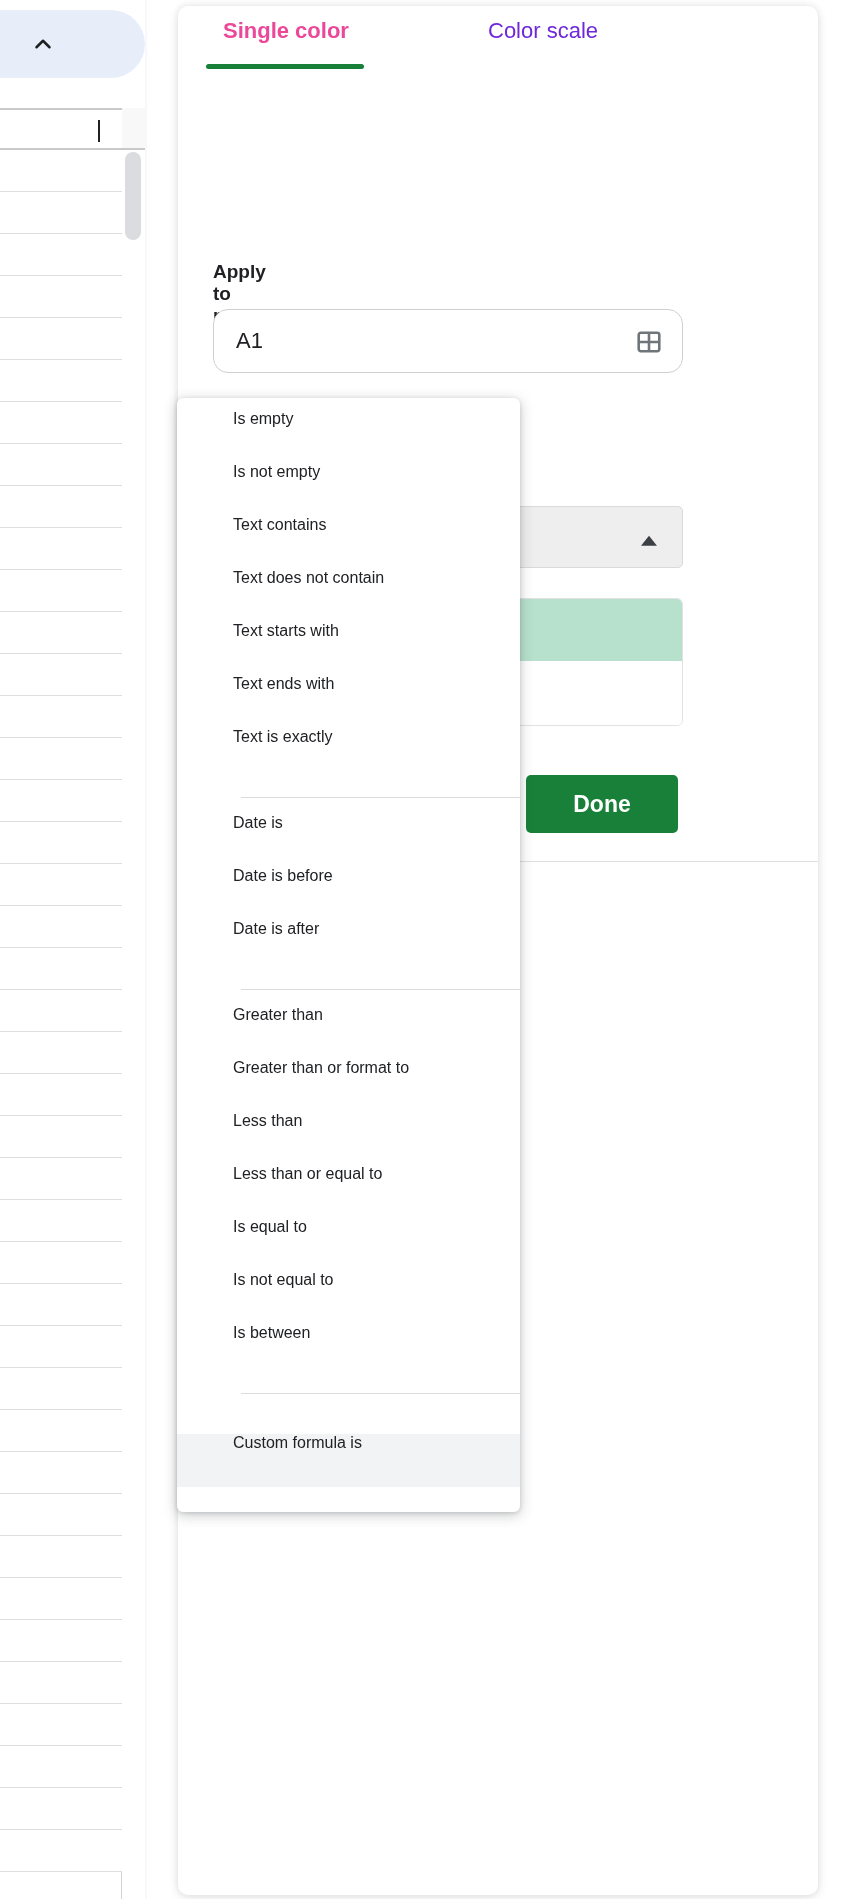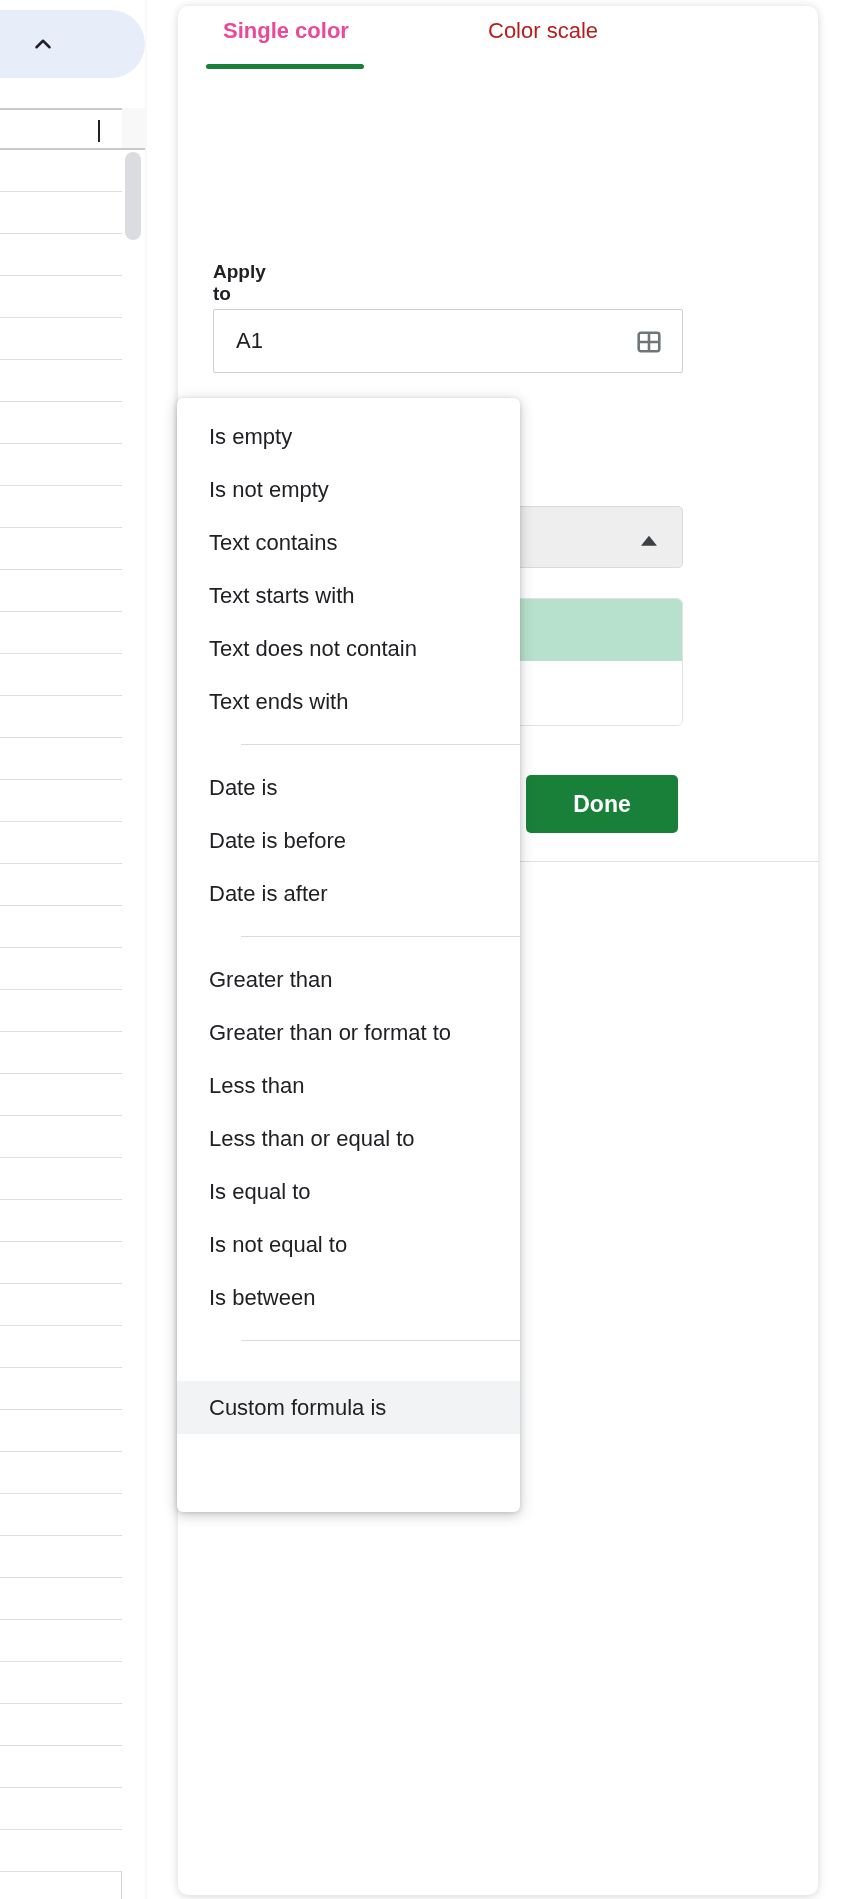--- a/index.html
+++ b/index.html
@@ -57,33 +57,33 @@
     display: flex; align-items: center; justify-content: center; cursor: pointer;
     border-radius: 50%;
   }
   .close-btn svg { width: 26px; height: 26px; }
 
   .tabs { position: relative; height: 78px; display: flex; align-items: flex-start; }
   .tab {
     position: absolute; top: 12px; font-size: 22px; cursor: pointer; padding-bottom: 14px;
   }
   .tab.single { left: 45px; color: #ec4899; font-weight: 700; }
-  .tab.scale  { left: 310px; color: #b91c1c; font-weight: 400; }
+  .tab.scale  { left: 310px; color: #6d28d9; font-weight: 400; }
   .tab-underline {
     position: absolute; left: 28px; top: 58px; width: 158px; height: 5px;
     background: #188038; border-radius: 3px;
   }
 
   .section-label {
     font-size: 19px; font-weight: 700; color: #202124;
   }
   .lbl-range { position: absolute; left: 0px; top: 0px; }
   .range-input {
     position: absolute; left: 0; top: 0; width: 470px; height: 64px;
-    border: 1px solid #cfcfcf; border-radius: 2px; background: #fff;
+    border: 1px solid #cfcfcf; border-radius: 15px; background: #fff;
     display: flex; align-items: center;
   }
   .range-value { margin-left: 22px; font-size: 22px; color: #202124; }
   .range-grid-icon {
     position: absolute; right: 20px; top: 19px; width: 26px; height: 26px;
   }
 
   
   .rule-select {
     position: absolute; left: 0; top: 0; width: 470px; height: 62px;
@@ -110,22 +110,22 @@
 
   
   .menu {
     position: absolute; left: 177px; top: 398px; width: 343px; height: 1114px;
     background: #ffffff; border-radius: 6px;
     box-shadow: 0 3px 14px rgba(60,64,67,.28), 0 1px 4px rgba(60,64,67,.18);
     padding-top: 12px; padding-bottom: 10px;
     overflow: hidden;
   }
   .menu-item {
-    height: 53px; display: flex; align-items: center;
-    padding-left: 32px; font-size: 22px; color: #202124; cursor: pointer;
+    height: 53px; display: flex; align-items: flex-start;
+    padding-left: 56px; font-size: 16px; color: #202124; cursor: pointer;
     white-space: nowrap;
   }
   .menu-item.selected { background: #f1f3f4; margin-top: 40px; }
   .menu-sep { height: 1px; background: #dadce0; margin: 16px 0 16px 64px; }
 </style>
 </head>
 <body>
 
 <div id="root">
 
@@ -245,27 +245,30 @@
       <div class="menu-item">
         <span>Is empty</span>
       </div>
       <div class="menu-item">
         <span>Is not empty</span>
       </div>
       <div class="menu-item">
         <span>Text contains</span>
       </div>
       <div class="menu-item">
+        <span>Text does not contain</span>
+      </div>
+      <div class="menu-item">
         <span>Text starts with</span>
       </div>
       <div class="menu-item">
-        <span>Text does not contain</span>
-      </div>
-      <div class="menu-item">
         <span>Text ends with</span>
+      </div>
+      <div class="menu-item">
+        <span>Text is exactly</span>
       </div>
       <div class="menu-sep"></div>
       <div class="menu-item">
         <span>Date is</span>
       </div>
       <div class="menu-item">
         <span>Date is before</span>
       </div>
       <div class="menu-item">
         <span>Date is after</span>

